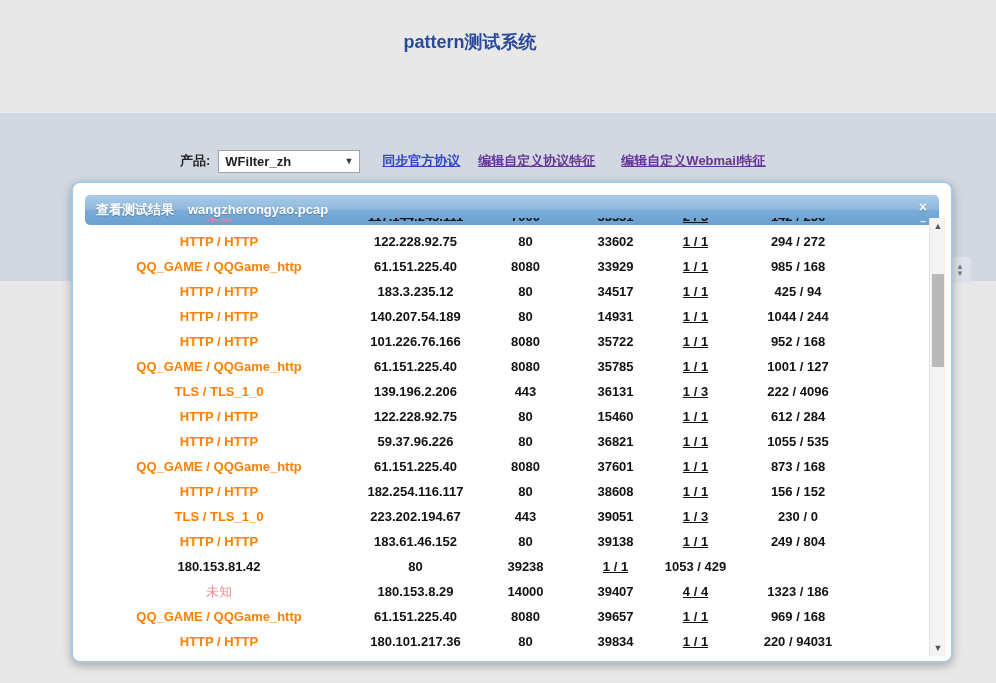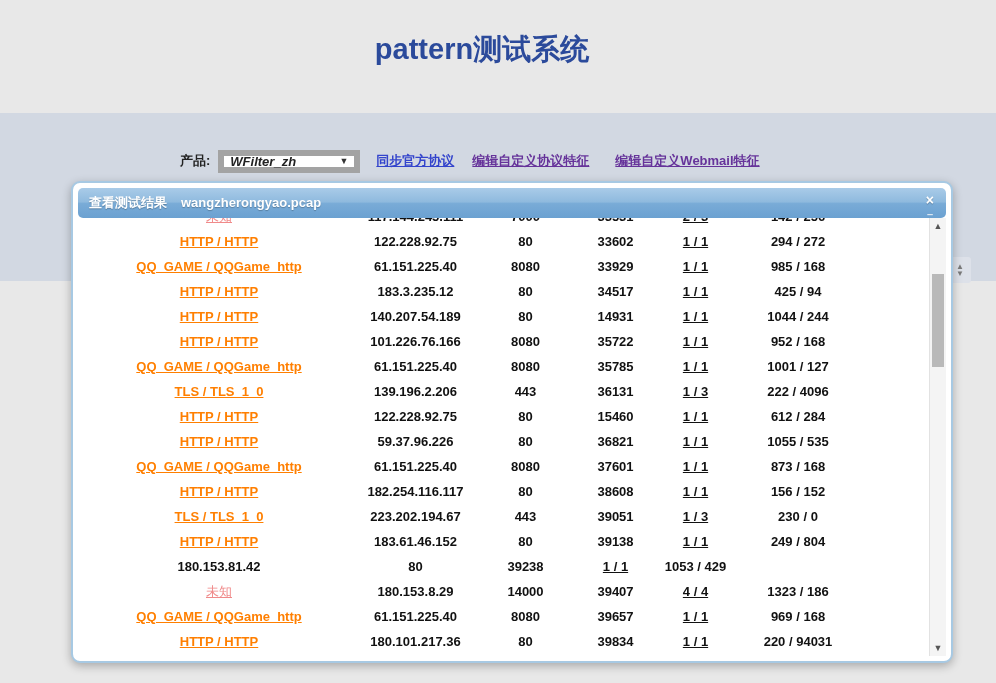--- a/index.html
+++ b/index.html
@@ -16,53 +16,53 @@
   }
   *{box-sizing:border-box;}
   html,body{margin:0;padding:0;}
   body{
     width:996px;height:683px;position:relative;overflow:hidden;
     background:var(--bg-top);
     font-family:"Liberation Sans",sans-serif;
   }
   .page-title{
     position:absolute;top:30px;left:0;width:940px;text-align:center;
-    font-size:29px;font-weight:bold;color:var(--heading);margin-left:12px;
+    font-size:18px;font-weight:bold;color:var(--heading);
   }
   .band{
     position:absolute;top:113px;left:0;width:996px;height:168px;
     background:var(--band);
   }
   .toolbar{
     position:absolute;top:148px;left:180px;height:26px;
     display:flex;align-items:center;font-size:13px;white-space:nowrap;
   }
   .product-label{font-weight:bold;color:#222;margin-right:8px;}
   .select{
-    width:142px;height:23px;background:#fff;border:6px solid #a3a3a3;
+    width:142px;height:23px;background:#fff;border:1px solid #a3a3a3;
     display:flex;align-items:center;justify-content:space-between;
-    padding:0 6px;font-weight:bold;color:#222;cursor:default;font-style:italic;
+    padding:0 6px;font-weight:bold;color:#222;cursor:default;
   }
   .select .arrow{font-size:9px;color:#333;}
   .toolbar a{font-weight:bold;text-decoration:underline;cursor:pointer;}
-  .lnk-sync{color:var(--link-blue);margin-left:16px;text-align:right;}
+  .lnk-sync{color:var(--link-blue);margin-left:22px;text-align:right;}
   .lnk-proto{color:var(--link-purple);margin-left:18px;}
   .lnk-webmail{color:var(--link-purple);margin-left:26px;}
 
   .scroll-widget{
     position:absolute;left:949px;top:257px;width:22px;height:26px;
     background:#dde1e9;border-radius:3px;
     display:flex;flex-direction:column;align-items:center;justify-content:center;
     color:#7a7a7a;font-size:8px;line-height:7px;user-select:none;
   }
 
   .dialog{
     position:absolute;left:71px;top:181px;width:882px;height:482px;
     background:#fff;border:2px solid var(--dialog-border);border-radius:9px;
-    box-shadow:0 3px 10px rgba(0,0,0,0.28);padding:5px;
+    box-shadow:0 3px 10px rgba(0,0,0,0.28);padding:12px;
   }
   .dialog-header{
     height:30px;border-radius:5px;position:relative;color:#fff;
     background:linear-gradient(180deg,var(--titlebar-light) 0%,#8fbade 46%,#79abd7 52%,var(--titlebar-dark) 100%);
   }
   .dialog-title{
     line-height:30px;padding-left:11px;font-size:13px;font-weight:bold;
     text-shadow:0 1px 1px rgba(0,0,0,0.25);white-space:nowrap;
   }
   .dialog-title .fname{margin-left:14px;}
@@ -80,21 +80,21 @@
     overflow:hidden;
   }
   .row{
     display:grid;
     grid-template-columns:268px 125px 95px 85px 75px 130px;
     height:25px;align-items:center;text-align:center;
     font-size:13px;font-weight:bold;color:#111;
   }
   .row:first-child{margin-top:-14px;}
   .cell{overflow:hidden;white-space:nowrap;}
-  a.proto-link{color:var(--proto-orange);text-decoration:underline;cursor:pointer;}
+  a.proto-link{color:var(--proto-orange);cursor:pointer;}
   a.proto-link.unknown{color:var(--unknown-pink);font-weight:normal;}
   a.ratio-link{color:#111;text-decoration:underline;cursor:pointer;}
 
   .v-scrollbar{
     position:absolute;right:5px;top:35px;bottom:5px;width:17px;
     background:#f4f4f4;border-left:1px solid #e2e2e2;
   }
   .sb-arrow{
     position:absolute;left:0;width:100%;text-align:center;
     color:#555;font-size:9px;cursor:pointer;user-select:none;

